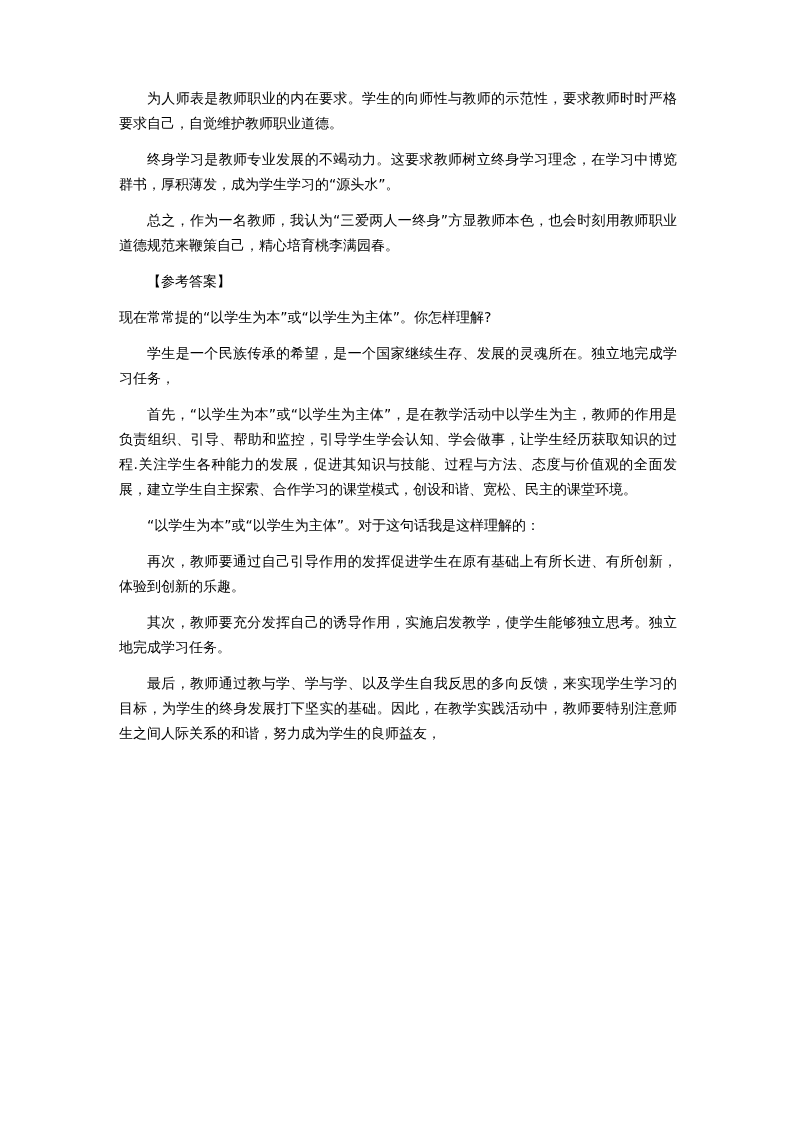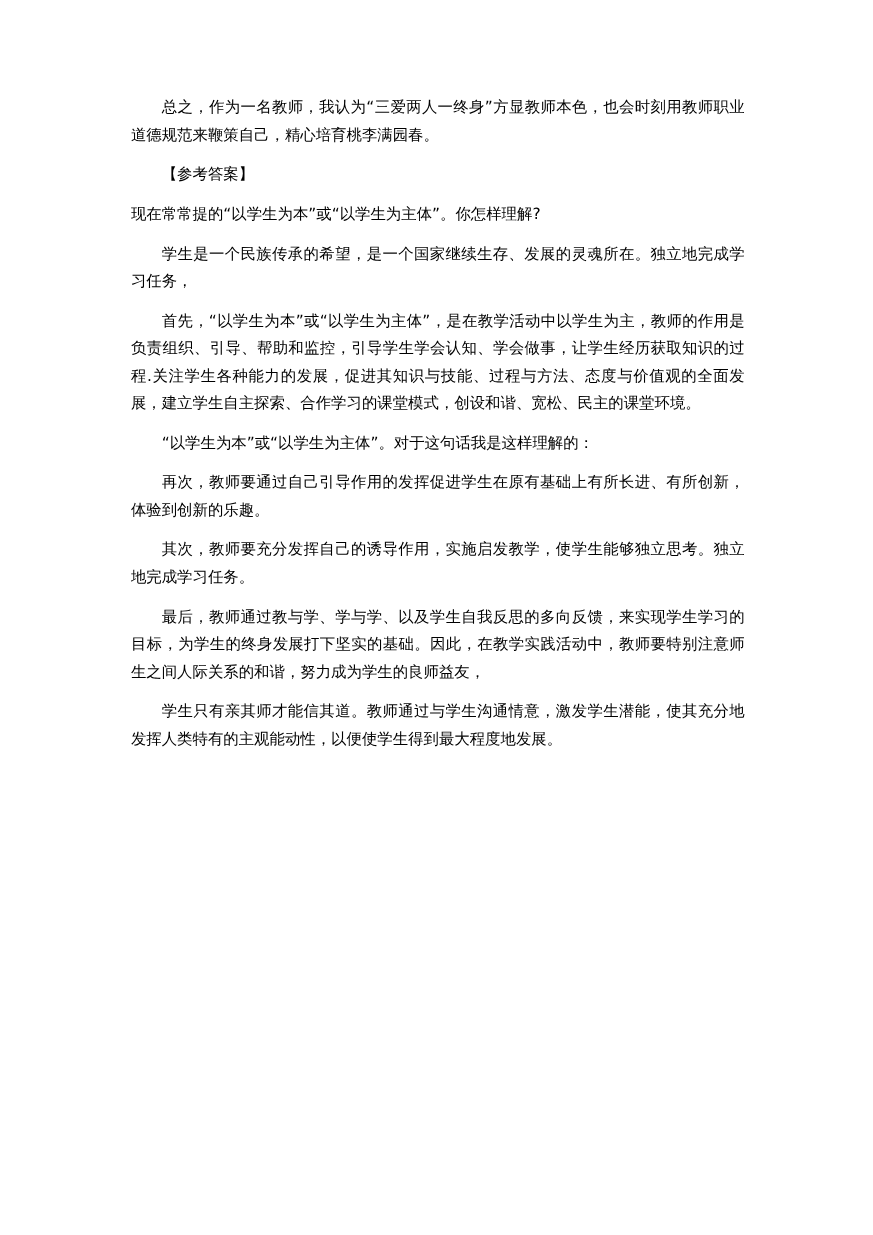--- a/index.html
+++ b/index.html
@@ -50,36 +50,37 @@
     text-indent: 28px;
     margin-bottom: 11px;
   }
 </style>
 </head>
 <body>
 
 <div class="page">
   <div class="text-body">
 
+    <p class="para indent">为人师表是教师职业的内在要求。学生的向师性与教师的示范性，要求教师时时严格要求自己，自觉维护教师职业道德。</p>
 
+    <p class="para indent">终身学习是教师专业发展的不竭动力。这要求教师树立终身学习理念，在学习中博览群书，厚积薄发，成为学生学习的“源头水”。</p>
 
     <p class="para indent">总之，作为一名教师，我认为“三爱两人一终身”方显教师本色，也会时刻用教师职业道德规范来鞭策自己，精心培育桃李满园春。</p>
 
     <p class="para heading-ref">【参考答案】</p>
 
     <p class="para noindent">现在常常提的“以学生为本”或“以学生为主体”。你怎样理解?</p>
 
     <p class="para indent">学生是一个民族传承的希望，是一个国家继续生存、发展的灵魂所在。独立地完成学习任务，</p>
 
     <p class="para indent">首先，“以学生为本”或“以学生为主体”，是在教学活动中以学生为主，教师的作用是负责组织、引导、帮助和监控，引导学生学会认知、学会做事，让学生经历获取知识的过程.关注学生各种能力的发展，促进其知识与技能、过程与方法、态度与价值观的全面发展，建立学生自主探索、合作学习的课堂模式，创设和谐、宽松、民主的课堂环境。</p>
 
     <p class="para indent">“以学生为本”或“以学生为主体”。对于这句话我是这样理解的：</p>
 
     <p class="para indent">再次，教师要通过自己引导作用的发挥促进学生在原有基础上有所长进、有所创新，体验到创新的乐趣。</p>
 
     <p class="para indent">其次，教师要充分发挥自己的诱导作用，实施启发教学，使学生能够独立思考。独立地完成学习任务。</p>
 
     <p class="para indent">最后，教师通过教与学、学与学、以及学生自我反思的多向反馈，来实现学生学习的目标，为学生的终身发展打下坚实的基础。因此，在教学实践活动中，教师要特别注意师生之间人际关系的和谐，努力成为学生的良师益友，</p>
 
-    <p class="para indent">学生只有亲其师才能信其道。教师通过与学生沟通情意，激发学生潜能，使其充分地发挥人类特有的主观能动性，以便使学生得到最大程度地发展。</p>
 
   </div>
 </div>
 
 </body></html>

